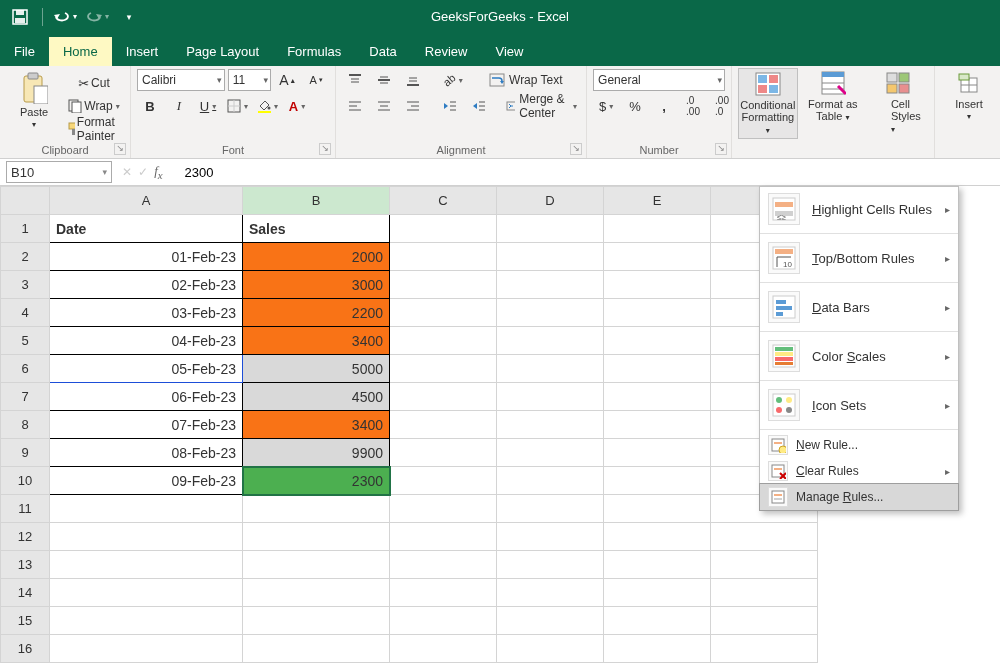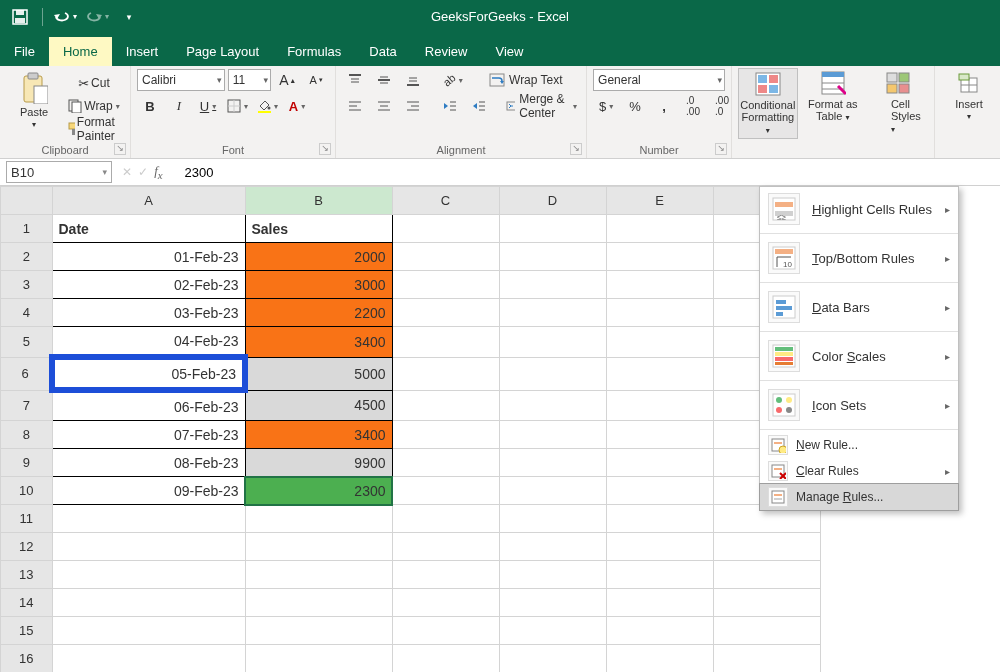--- a/index.html
+++ b/index.html
@@ -407,21 +407,21 @@
           <td class="sales-cell fill-dark" style="border:1px solid #000;">3400</td>
           <td class="" style=""></td>
           <td class="" style=""></td>
           <td class="" style=""></td>
           <td class="" style=""></td>
         </tr>
       </tbody>
       <tbody>
         <tr>
           <th class="rowhdr">6</th>
-          <td class="date-cell" style="border:6px solid #1d4ed8;">05-Feb-23</td>
+          <td class="date-cell" style="border:1px solid #1d4ed8;">05-Feb-23</td>
           <td class="sales-cell fill-gray" style="border:1px solid #000;">5000</td>
           <td class="" style=""></td>
           <td class="" style=""></td>
           <td class="" style=""></td>
           <td class="" style=""></td>
         </tr>
       </tbody>
       <tbody>
         <tr>
           <th class="rowhdr">7</th>

